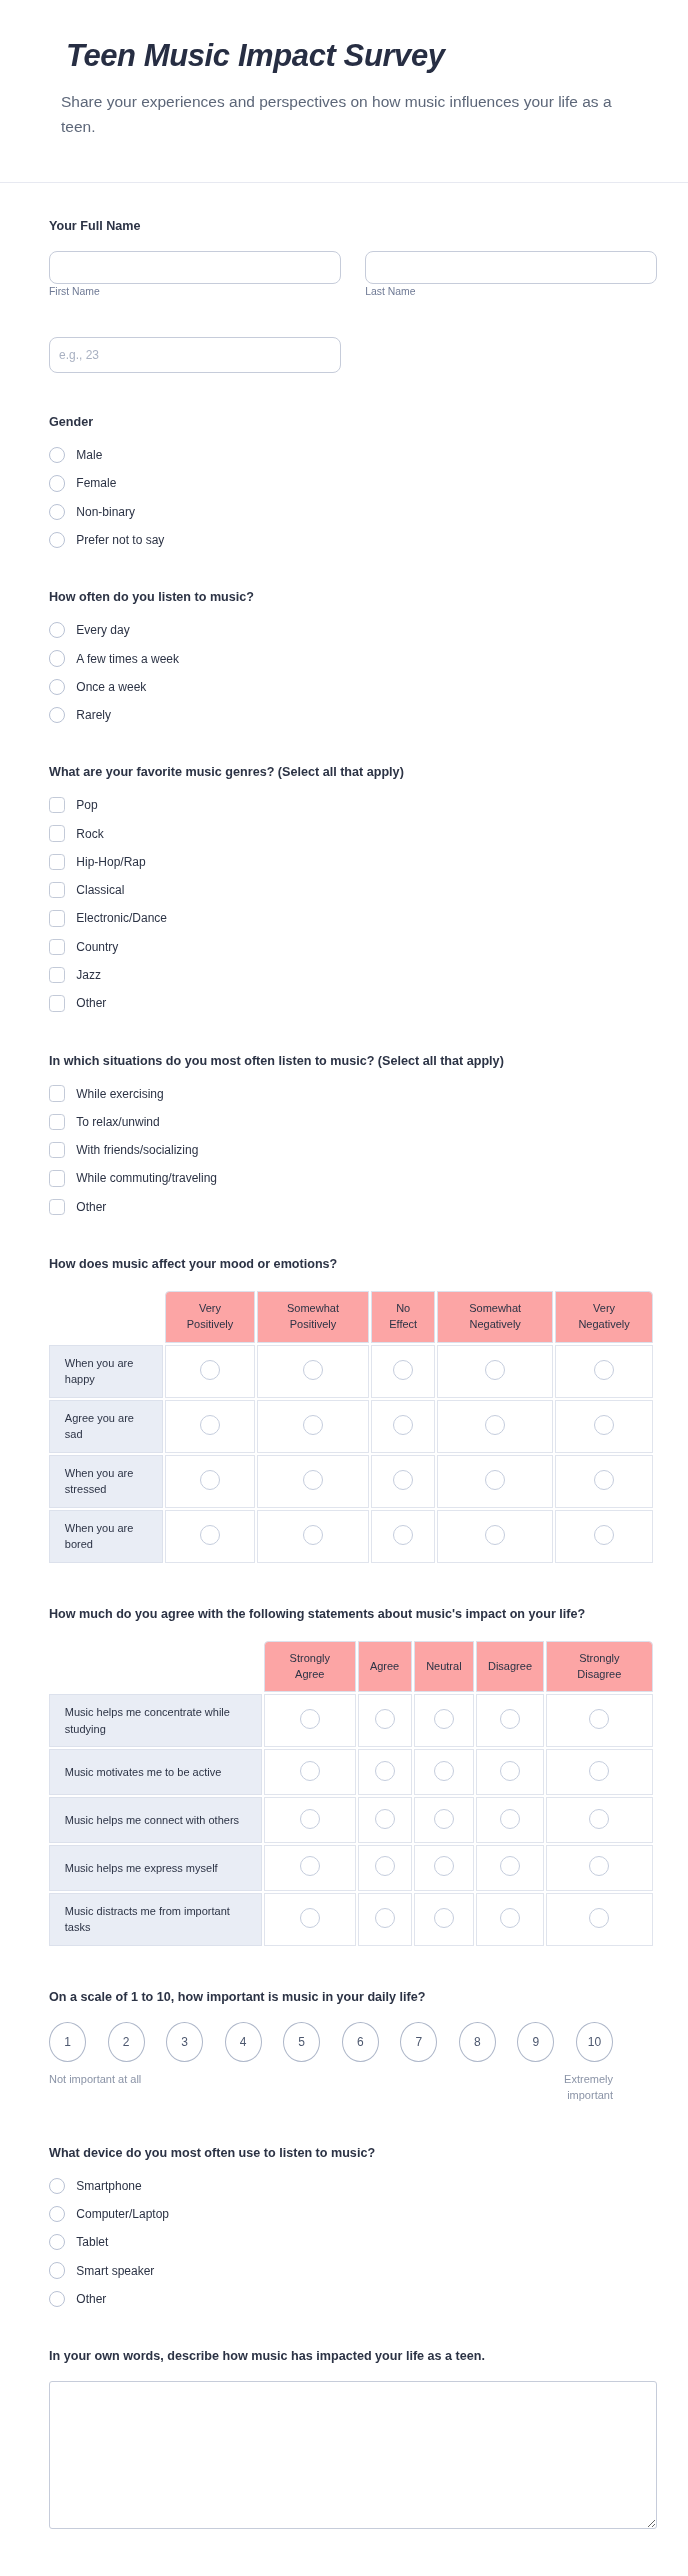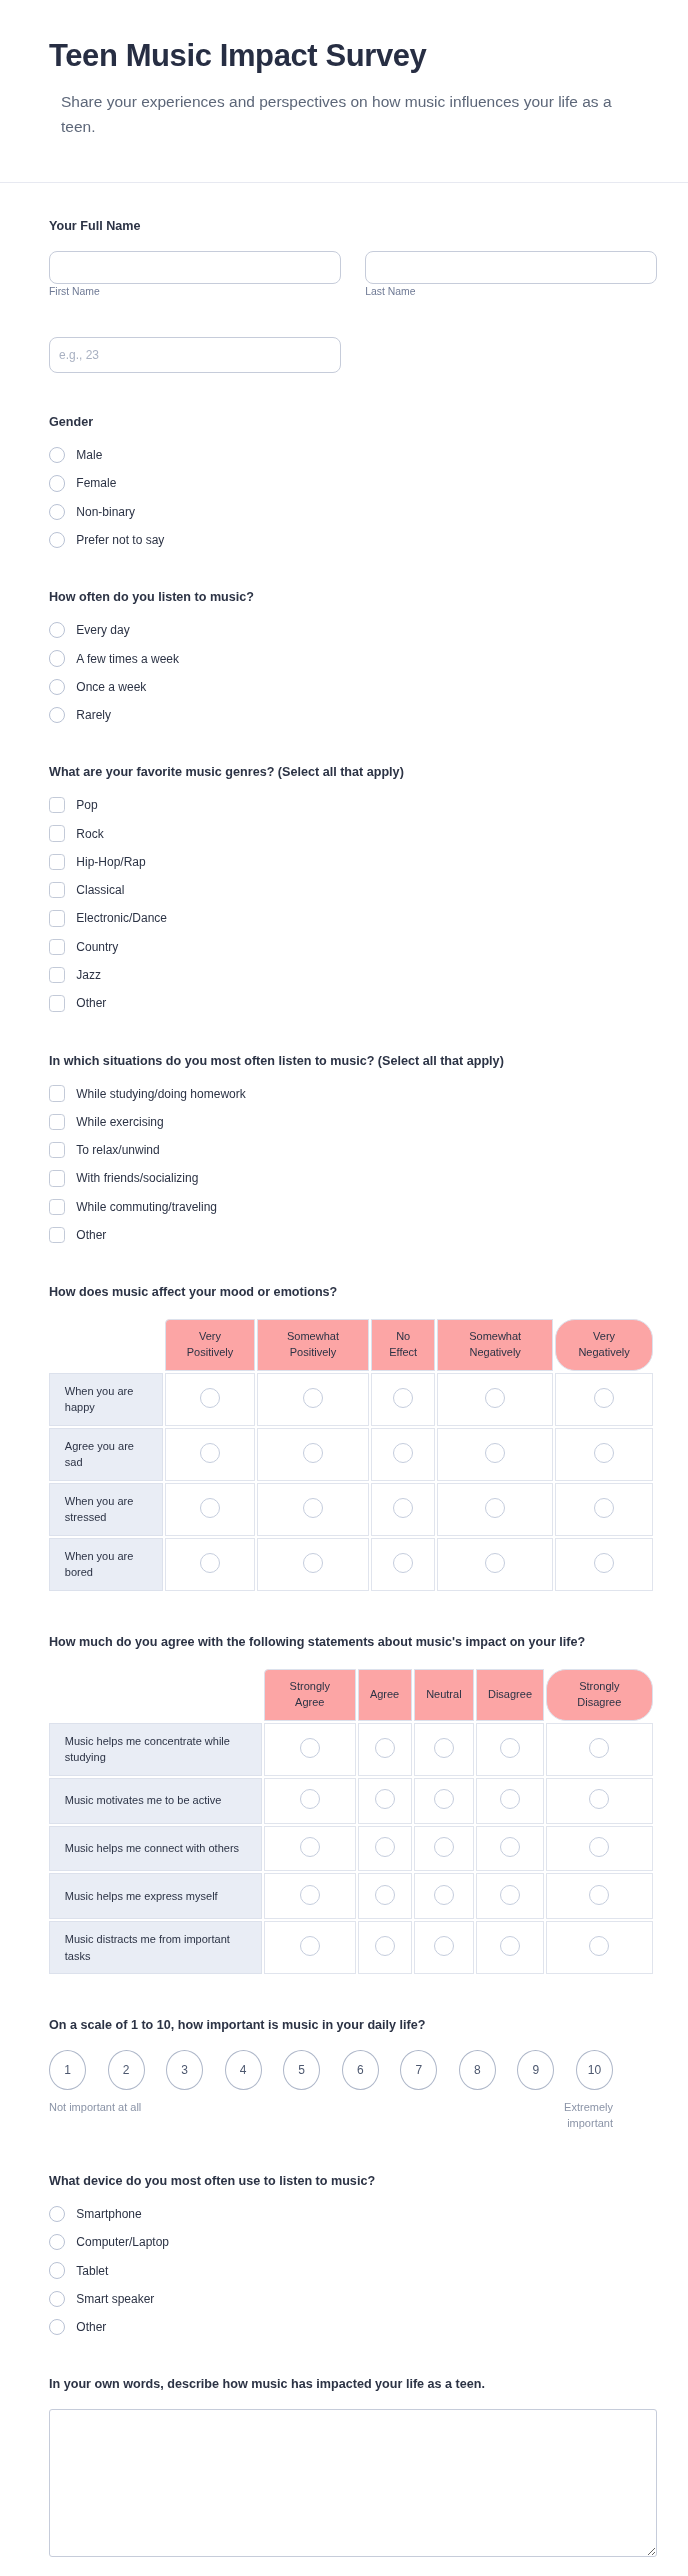--- a/index.html
+++ b/index.html
@@ -1,21 +1,21 @@
 <!DOCTYPE html>
 <html style="font-size:12px"><head>
 <meta charset="utf-8">
 <style>
   html, body { margin: 0; padding: 0; background: #ffffff; }
   body { font-family: "Liberation Sans", sans-serif; color: #2c3345; }
   .page { width: 688px; margin: 0 auto; background: #ffffff; min-height: 2576px; box-sizing: border-box; }
 
   
   .form-header { padding: 38px 49px 31px 49px; border-bottom: 0.7px solid #e7e9f1; }
-  .form-title { font-size: 31px; font-weight: 700; color: #272e43; margin: 0 0 15px 0; letter-spacing: -0.4px; }
+  .form-title { font-size: 31px; font-weight: 700; color: #272e43; margin: 0 0 15px 17px; letter-spacing: -0.4px; font-style: italic; }
   .form-subtitle { font-size: 15.5px; line-height: 1.62; color: #5d6779; margin: 12px; max-width: 577px; }
 
   
   .form-body { padding: 34px 31px 0 49px; }
   .question { margin-bottom: 40px; }
   .q-label { font-size: 12.6px; font-weight: 600; color: #2c3345; margin-bottom: 15px; max-width: 577px; line-height: 1.5; }
 
   .text-input {
     box-sizing: border-box; height: 33px; width: 100%;
     border: 0.7px solid #c6ccda; border-radius: 8px; background: #fff;
@@ -38,21 +38,21 @@
 
   
   table.matrix { border-collapse: separate; border-spacing: 2.2px; width: 100%; margin-left: -2.2px; }
   .matrix td { box-sizing: border-box; }
   .mx-corner { background: transparent; border: none; }
   .mx-head {
     background: #fca5a5; border: 0.7px solid #dce1ec; text-align: center; vertical-align: middle;
     font-size: 11px; color: #2c3345; padding: 9px 10.4px; line-height: 1.45;
   }
   .mx-head.first { border-top-left-radius: 4.4px; }
-  .mx-head.last  { border-top-right-radius: 4.4px; border-radius: 20px; }
+  .mx-head.last  { border-top-right-radius: 4.4px; }
   .mx-label {
     background: #e9edf5; border: 0.7px solid #dce1ec; text-align: left; vertical-align: middle;
     font-size: 11px; color: #2c3345; padding: 9px 15px; line-height: 1.5;
   }
   .mx-cell { background: #ffffff; border: 0.7px solid #e0e4ed; text-align: center; vertical-align: middle; padding: 10.4px 0; }
   .mx-radio { display: inline-block; width: 20px; height: 20px; border: 1.1px solid #c5cddd; border-radius: 50%; background: #fff; box-sizing: border-box; cursor: pointer; }
 
   
   .scale-row { display: flex; justify-content: space-between; width: 564px; margin-bottom: 9px; }
   .scale-circle {
@@ -172,24 +172,20 @@
         <span class="option-label">Jazz</span>
       </div>
       <div class="option-row">
         <span class="checkbox"></span>
         <span class="option-label">Other</span>
       </div>
     </section>
 
     <section class="question">
       <div class="q-label">In which situations do you most often listen to music? (Select all that apply)</div>
-      <div class="option-row">
-        <span class="checkbox"></span>
-        <span class="option-label">While studying/doing homework</span>
-      </div>
       <div class="option-row">
         <span class="checkbox"></span>
         <span class="option-label">While exercising</span>
       </div>
       <div class="option-row">
         <span class="checkbox"></span>
         <span class="option-label">To relax/unwind</span>
       </div>
       <div class="option-row">
         <span class="checkbox"></span>

